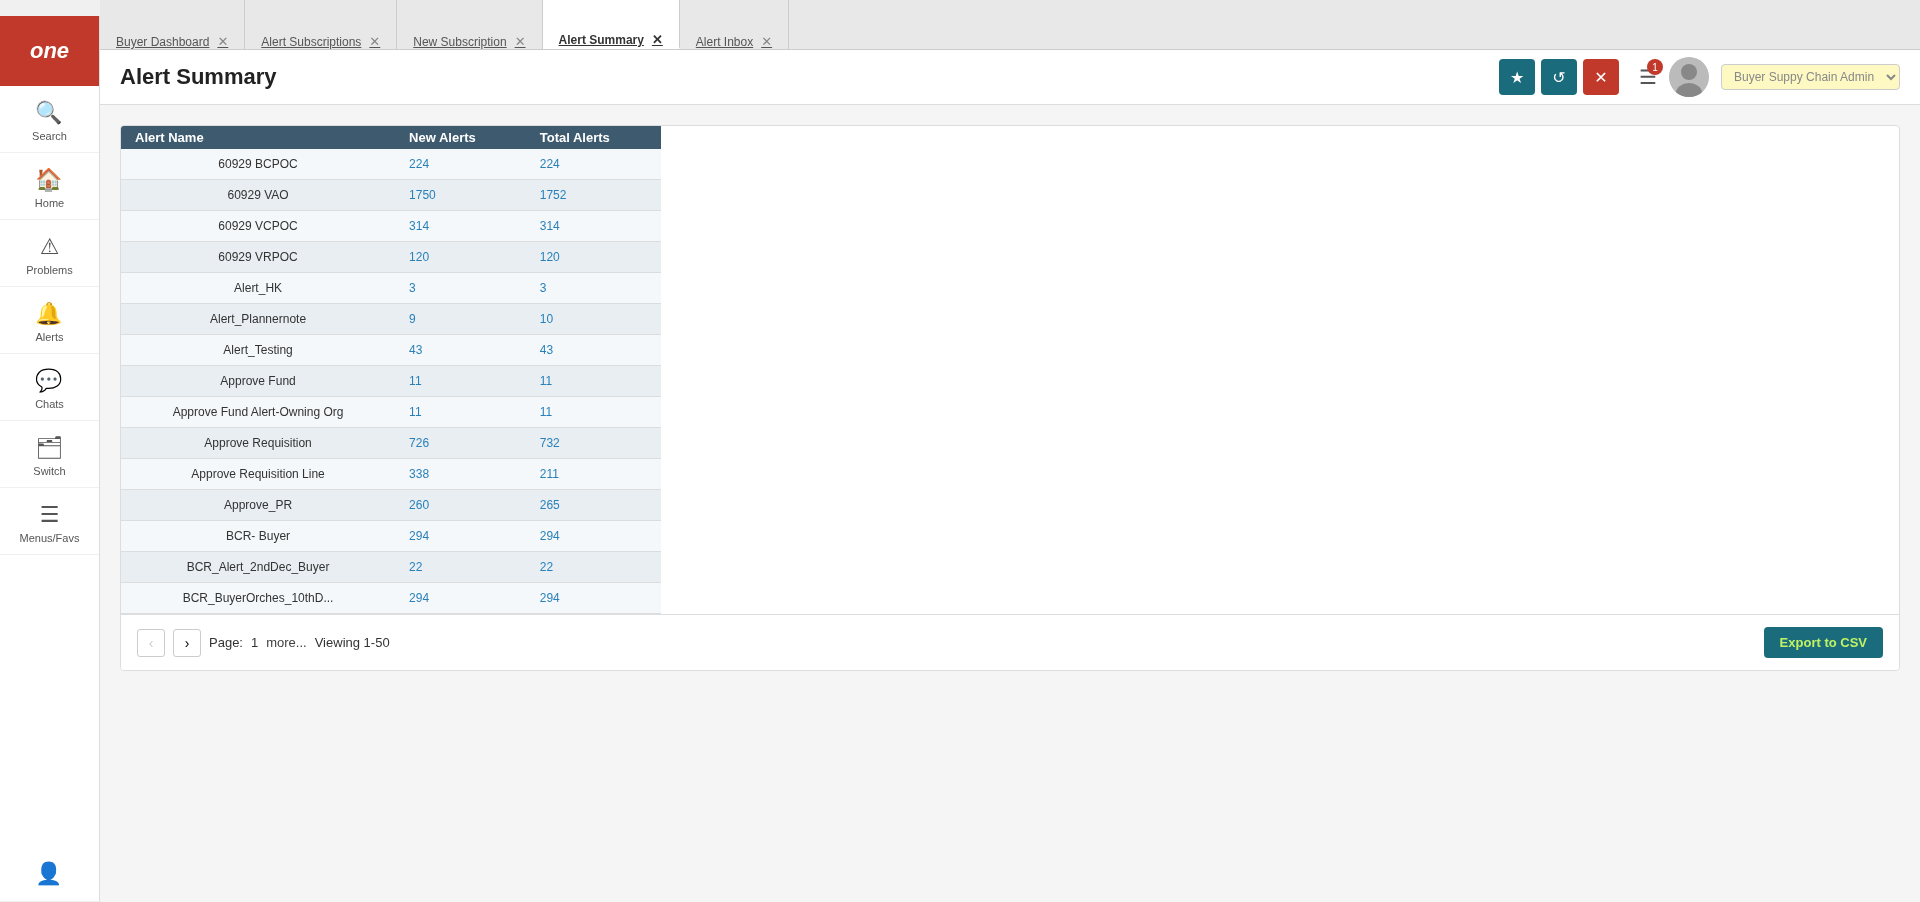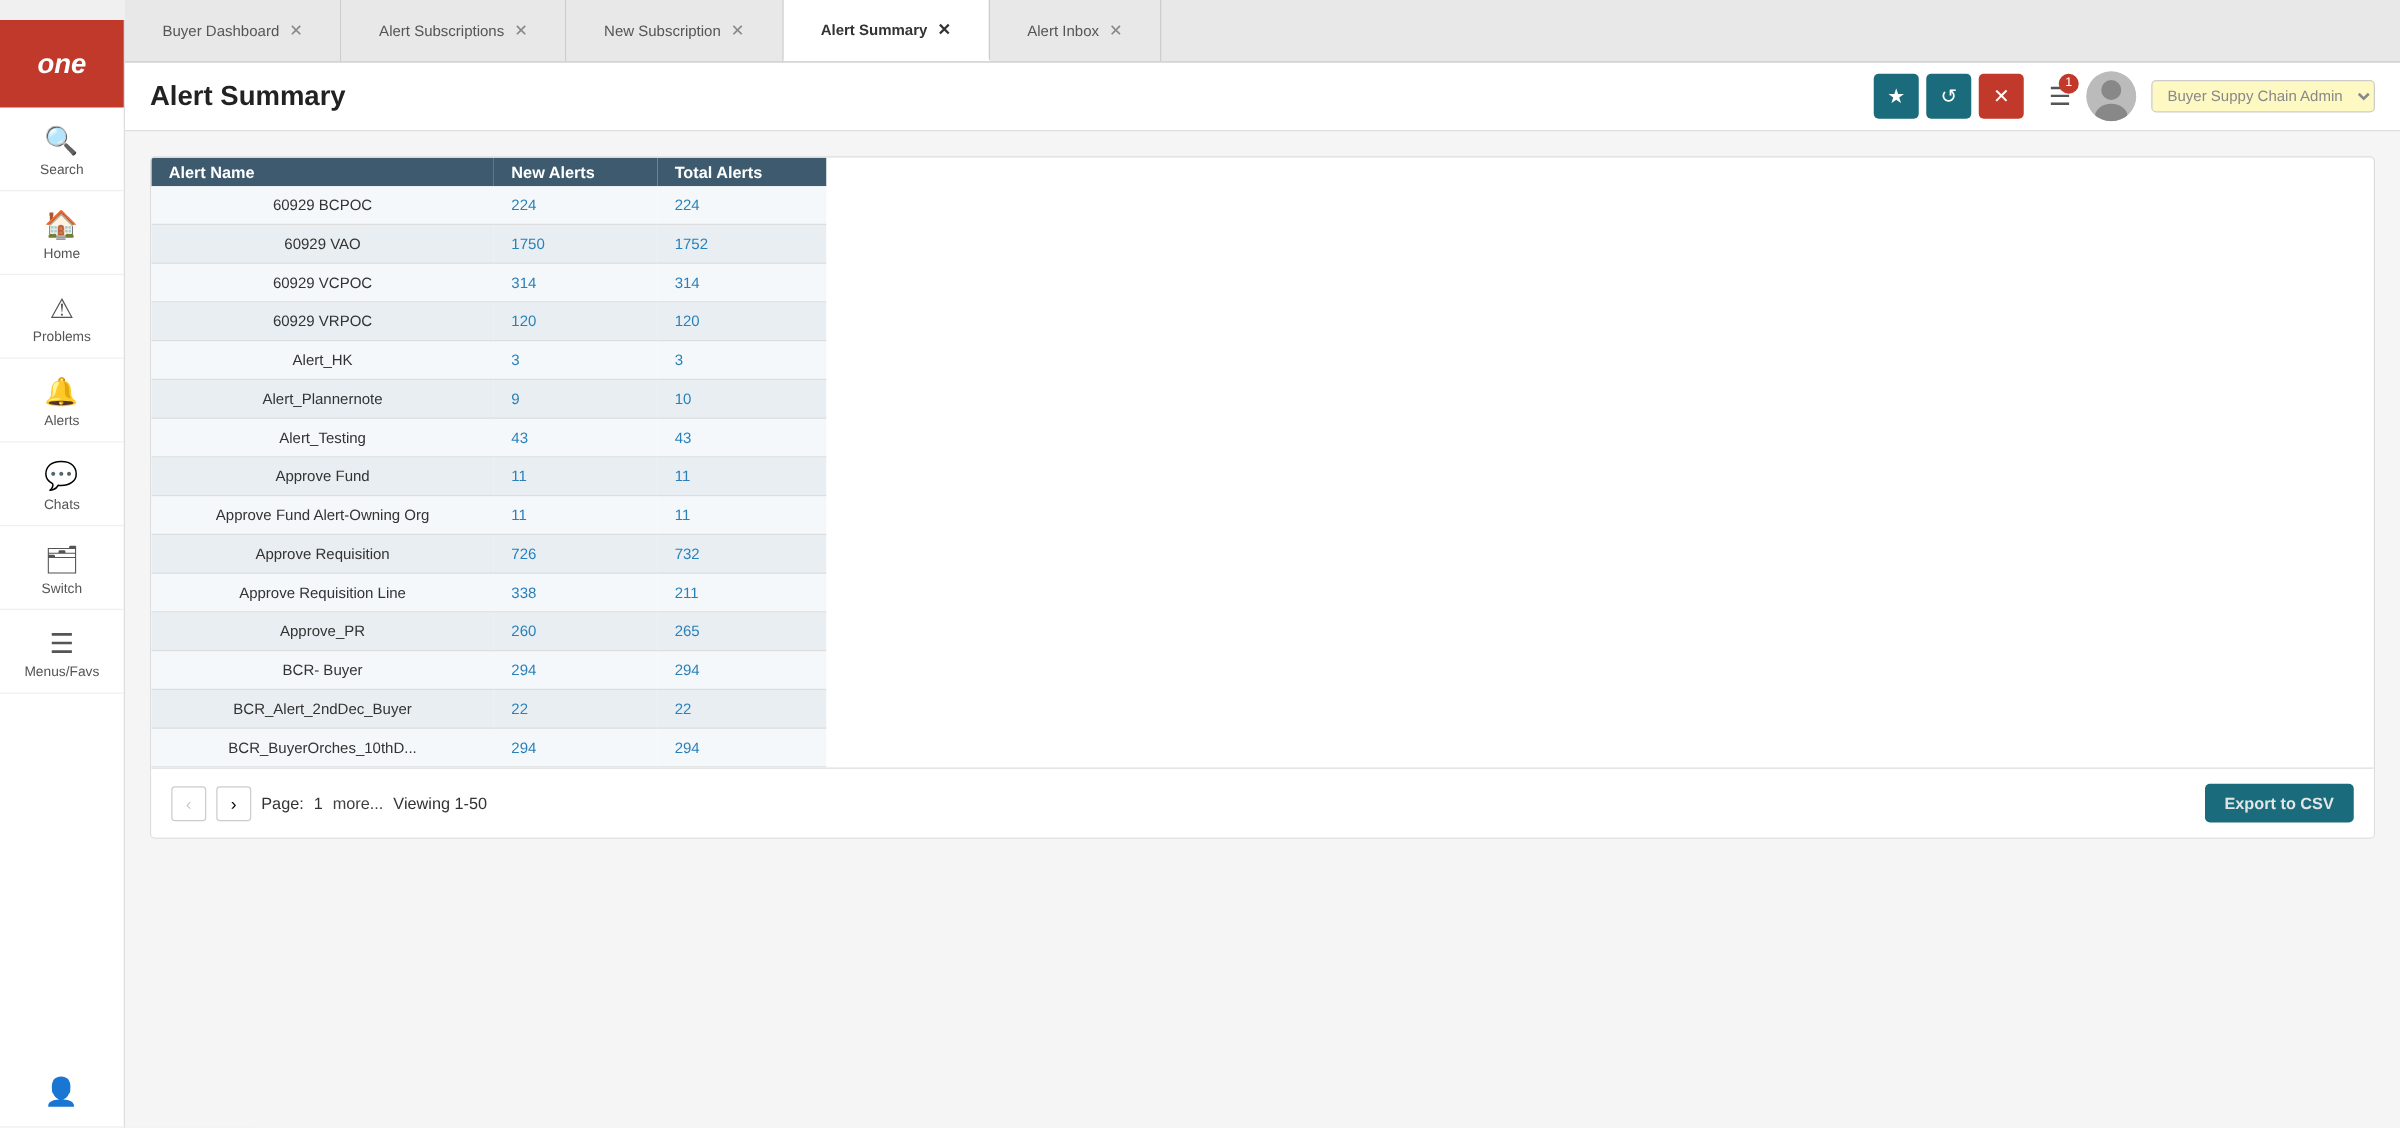--- a/index.html
+++ b/index.html
@@ -54,29 +54,30 @@
       height: 50px;
       background: #e8e8e8;
       display: flex;
       align-items: center;
       border-bottom: 1px solid #ccc;
       z-index: 99;
       overflow: hidden;
     }
     .tab {
       display: flex;
-      align-items: center;
-      padding: 0 30px;
+      align-items: flex-end;
+      padding: 0 16px;
       height: 100%;
       border-right: 1px solid #ccc;
       background: #e8e8e8;
       cursor: pointer;
       white-space: nowrap;
       font-size: 12px;
       color: #555;
+      text-decoration: underline;
     }
     .tab.active {
       background: #fff;
       border-bottom: 2px solid #fff;
       color: #333;
       font-weight: bold;
     }
     .tab .close-icon {
       margin-left: 8px;
       font-size: 13px;
@@ -220,21 +221,21 @@
       border: 1px solid #ccc;
       background: #fff;
       cursor: pointer;
       border-radius: 3px;
       font-size: 14px;
       display: flex; align-items: center; justify-content: center;
     }
     .pag-btn.disabled { color: #ccc; cursor: default; }
     .export-btn {
       background: #1a6b7c;
-      color: #e5e5e5;
+      color: #bef264;
       border: none;
       padding: 8px 16px;
       border-radius: 4px;
       cursor: pointer;
       font-size: 13px;
       font-weight: bold;
     }
   </style>
 </head>
 <body>

